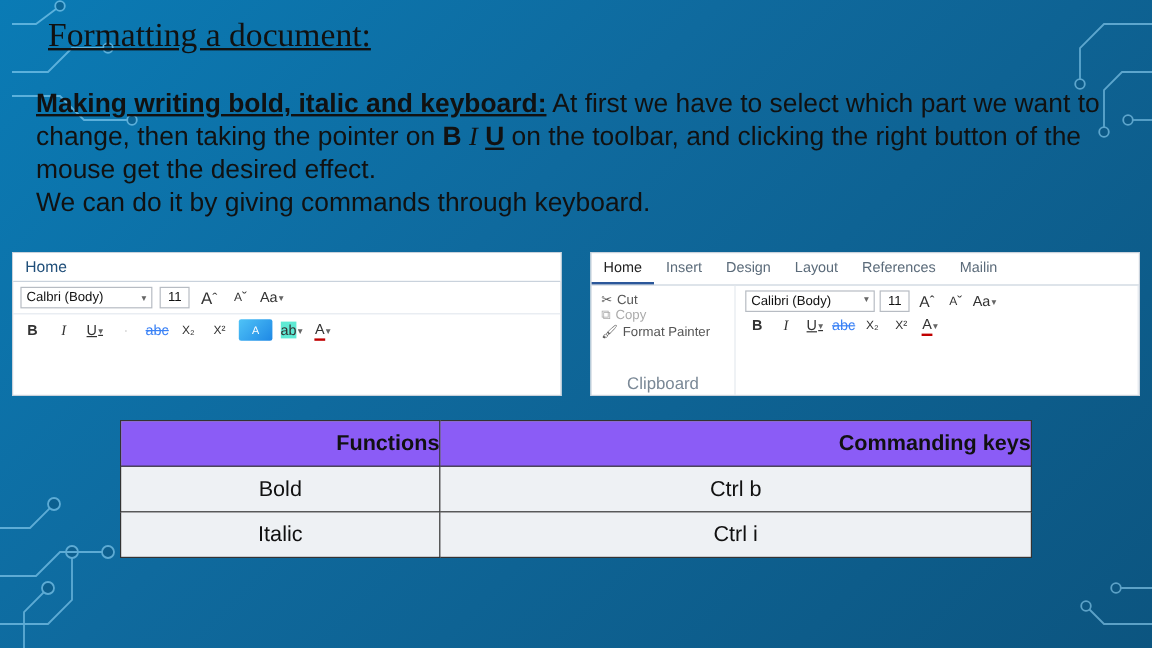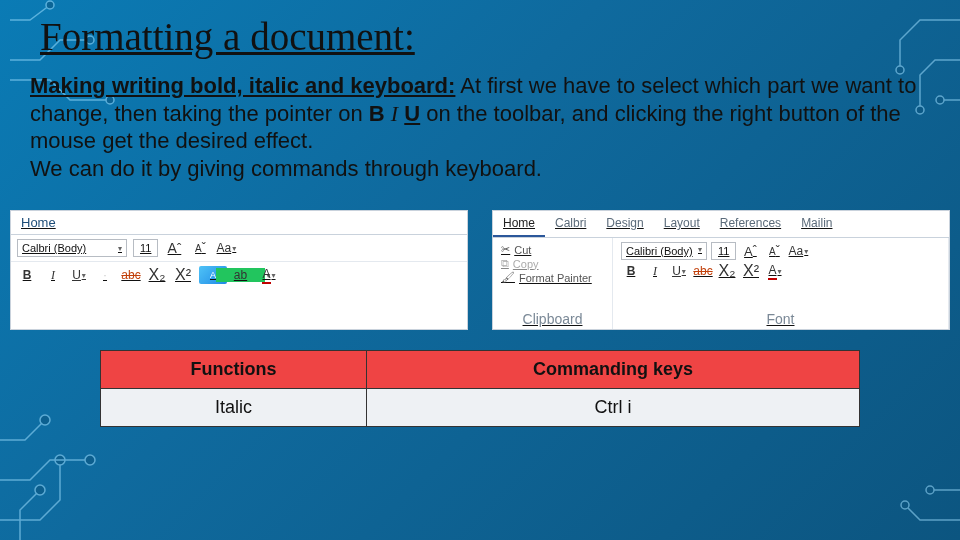--- a/index.html
+++ b/index.html
@@ -8,75 +8,75 @@
     width: 960px; height: 540px;
     background: linear-gradient(135deg, #0a7bb5 0%, #0f6a9e 40%, #0c5580 100%);
     position: relative;
     color: #111;
   }
   
   .circuit { position:absolute; stroke:#9edfff; stroke-width:1.5; fill:none; opacity:0.55; }
   .circuit circle { fill:#0c5580; stroke:#9edfff; }
   .title {
     position:absolute; left:40px; top:14px;
-    font-size:39px; color:#111; text-decoration: underline;
+    font-size:28px; color:#111; text-decoration: underline;
     font-family: Georgia, "Times New Roman", serif;
   }
   .body {
     position:absolute; left:30px; top:72px; width:900px;
     font-size:22px; line-height:1.25; color:#111;
   }
   .body .lead { font-weight:700; text-decoration: underline; }
   .body .inlineB { font-weight:700; }
   .body .inlineI { font-style:italic; font-family:Georgia,serif; }
   .body .inlineU { text-decoration: underline; font-weight:700; }
 
-  .ribbons { position:absolute; left:10px; top:210px; width:940px; height:120px; display:flex; gap:24px;text-decoration:underline; }
+  .ribbons { position:absolute; left:10px; top:210px; width:940px; height:120px; display:flex; gap:24px; }
   .ribbon { background:#fff; flex:1; border:1px solid #c9d2dc; display:flex; flex-direction:column; font-size:11px; }
   
   .ra-tab { background:#fff; border-bottom:1px solid #c9d2dc; padding:4px 10px; font-size:13px; color:#1f4e79; }
   .ra-row { display:flex; align-items:flex-end; gap:6px; padding:4px 6px; border-bottom:1px solid #e4e9ef; }
   .ra-font { border:1px solid #b7bcc3; padding:2px 4px; width:110px; font-size:11px; display:flex; justify-content:space-between; align-items:center;}
   .ra-size { border:1px solid #b7bcc3; padding:2px 6px; font-size:11px; }
   .ra-btn { width:20px; height:18px; display:flex; align-items:center; justify-content:center; font-size:12px; color:#333; }
   .ra-btn.sup { font-size:13px; }
   .ra-row2 { display:flex; align-items:center; gap:6px; padding:4px 6px; }
   .ra-b { font-weight:700; }
   .ra-i { font-style:italic; font-family:Georgia,serif; }
   .ra-u { text-decoration:underline; }
-  .ra-strike { text-decoration:line-through; color:#c2410c;}
-  .ra-sub, .ra-sup { font-size:16px; }
+  .ra-strike { text-decoration:line-through; color:#3b82f6;}
+  .ra-sub, .ra-sup { font-size:10px; }
   .red-underline { border-bottom:2px solid #c00000; padding-bottom:1px;}
   .chev { font-size:8px; color:#666; margin-left:1px; }
 
   
   .rb-tabs { display:flex; border-bottom:1px solid #c9d2dc; font-size:12px; }
   .rb-tabs span { padding:5px 10px; color:#5b6b7a; }
   .rb-tabs span.active { color:#222; border-bottom:2px solid #2b579a; }
   .rb-body { display:flex; flex:1; }
   .rb-group { border-right:1px solid #e4e9ef; padding:4px 8px 2px; display:flex; flex-direction:column; justify-content:space-between; }
   .rb-clipboard { width:120px; }
   .rb-cliprow { display:flex; align-items:center; gap:4px; font-size:11px; color:#555; margin:1px 0;}
   .rb-brush { width:14px; height:14px; display:inline-block; }
   .rb-grouplabel { text-align:center; font-size:14px; color:#7a8896; margin-top:2px;}
   .rb-font { flex:1; }
   .rb-fontrow { display:flex; align-items:center; gap:4px; margin-bottom:2px;}
-  .rb-fontname { border:1px solid #b7bcc3; padding:2px 4px; width:86px; font-size:11px; display:flex; justify-content:space-between;}
+  .rb-fontname { border:1px solid #b7bcc3; padding:2px 4px; width:108px; font-size:11px; display:flex; justify-content:space-between;}
   .rb-fontsize { border:1px solid #b7bcc3; padding:2px 6px; font-size:11px; }
   .rb-Aicon { font-size:12px; }
 
   
   .shortcut-table {
     position:absolute; left:100px; top:350px; width:760px;
     border-collapse:collapse; background:#fff;
   }
   .shortcut-table th, .shortcut-table td {
     border:1px solid #333; padding:8px 0; text-align:center; font-size:18px;
   }
-  .shortcut-table th { font-weight:700; background:#ef4444; }
+  .shortcut-table th { font-weight:700; background:#8b5cf6;text-align:right; }
   .shortcut-table td { background:#eef1f4; }
 </style>
 </head>
 <body>
 
 <div class="slide">
 
   <svg class="circuit" style="left:0;top:0;" width="160" height="110">
     <path d="M10 60 L40 60 L60 40 L90 40"></path>
       <circle cx="90" cy="40" r="4"></circle>
@@ -142,34 +142,34 @@
         <div class="ra-btn ra-u">
             <span>U</span>
             <span class="chev">▾</span>
           </div>
         <div class="ra-btn" style="color:#ccc;">·</div>
         <div class="ra-btn ra-strike">abc</div>
         <div class="ra-btn ra-sub">X₂</div>
         <div class="ra-btn ra-sup">X²</div>
         <div class="ra-btn" style="width:28px;height:18px;background:linear-gradient(135deg,#4fc3f7,#1e88e5);color:#fff;font-size:9px;border-radius:2px;">A</div>
         <div class="ra-btn">
-            <span style="background:#22c55e;padding:0 18px;">ab</span>
+            <span style="background:#5eead4;padding:0 0;">ab</span>
             <span class="chev">▾</span>
           </div>
         <div class="ra-btn">
             <span class="red-underline">A</span>
             <span class="chev">▾</span>
           </div>
       </div>
     </div>
 
     <div class="ribbon">
       <div class="rb-tabs">
         <span class="active">Home</span>
-        <span>Calbri</span>
+        <span>Insert</span>
         <span>Design</span>
         <span>Layout</span>
         <span>References</span>
         <span>Mailin</span>
       </div>
       <div class="rb-body">
         <div class="rb-group rb-clipboard">
           <div>
             <div class="rb-cliprow">
                 <span>✂</span>
@@ -210,32 +210,35 @@
                 </div>
               <div class="ra-btn ra-strike">abc</div>
               <div class="ra-btn ra-sub">X₂</div>
               <div class="ra-btn ra-sup">X²</div>
               <div class="ra-btn">
                   <span class="red-underline">A</span>
                   <span class="chev">▾</span>
                 </div>
             </div>
           </div>
-          <div class="rb-grouplabel">Font</div>
         </div>
       </div>
     </div>
   </div>
 
   <table class="shortcut-table">
     <tbody>
         <tr>
       <th>Functions</th>
       <th>Commanding keys</th>
     </tr>
     <tr>
+      <td>Bold</td>
+      <td>Ctrl b</td>
+    </tr>
+    <tr>
       <td>Italic</td>
       <td>Ctrl i</td>
     </tr>
   </tbody>
     </table>
 
 </div>
 
 </body></html>

